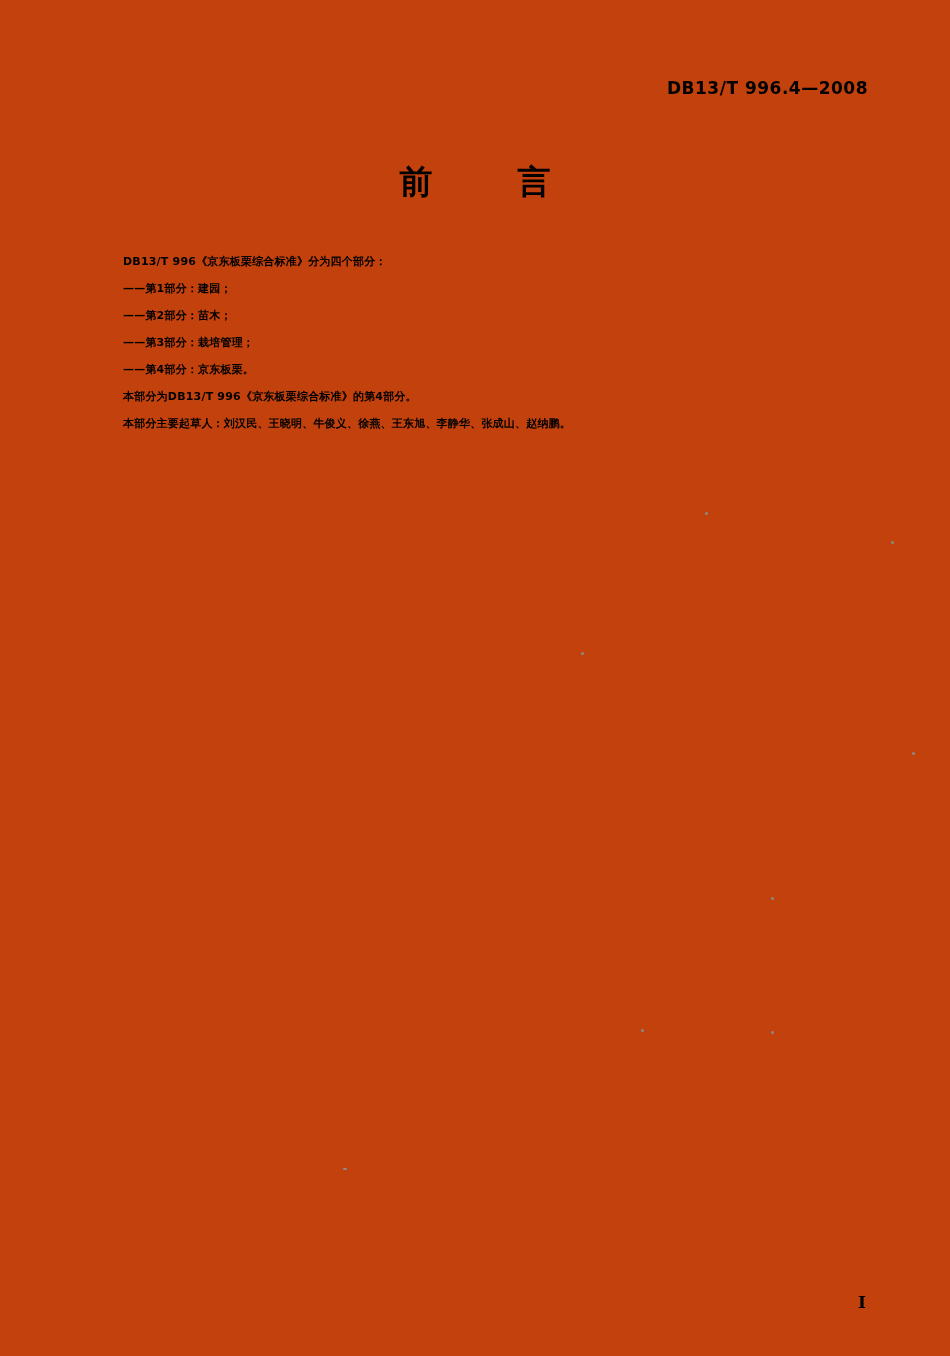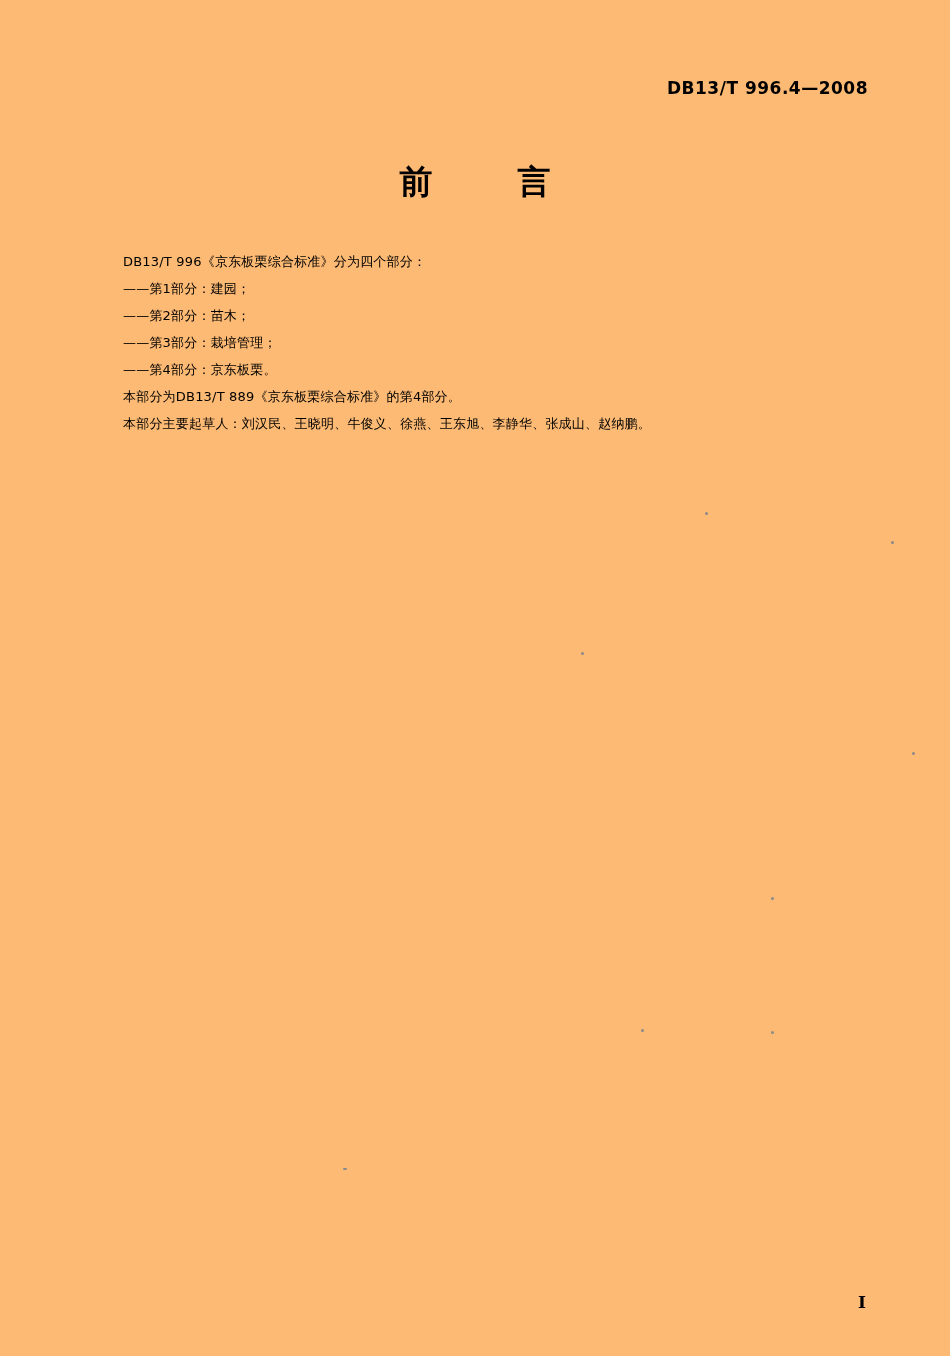--- a/index.html
+++ b/index.html
@@ -11,21 +11,21 @@
     width: 950px;
     height: 1356px;
     position: relative;
     font-family: "DejaVu Sans", "Liberation Sans", sans-serif;
     color: #000000;
     overflow: hidden;
   }
   .page {
     position: absolute;
     inset: 0;
-    background: #fdba74;
+    background: #c2410c;
   }
   
   .std-number {
     position: absolute;
     top: 78px;
     right: 82px;
     font-family: "DejaVu Sans", "Liberation Sans", sans-serif;
     font-weight: bold;
     font-size: 17px;
     letter-spacing: 0.5px;
@@ -46,22 +46,22 @@
   }
   
   .body-block {
     position: absolute;
     top: 248px;
     left: 123px;
     width: 712px;
   }
   .body-line {
     font-family: "DejaVu Sans", "Liberation Sans", sans-serif;
-    font-weight: normal;
-    font-size: 13px;
+    font-weight: bold;
+    font-size: 11px;
     line-height: 27px;
     letter-spacing: 0.2px;
     white-space: nowrap;
   }
   .body-line.part-item {
     padding-left: 0;
   }
   
   .speck {
     position: absolute;
@@ -86,21 +86,21 @@
   <div class="std-number">DB13/T 996.4—2008</div>
 
   <div class="doc-title">前　言</div>
 
   <div class="body-block">
     <div class="body-line">DB13/T 996《京东板栗综合标准》分为四个部分：</div>
     <div class="body-line part-item">——第1部分：建园；</div>
     <div class="body-line part-item">——第2部分：苗木；</div>
     <div class="body-line part-item">——第3部分：栽培管理；</div>
     <div class="body-line part-item">——第4部分：京东板栗。</div>
-    <div class="body-line">本部分为DB13/T 889《京东板栗综合标准》的第4部分。</div>
+    <div class="body-line">本部分为DB13/T 996《京东板栗综合标准》的第4部分。</div>
     <div class="body-line">本部分主要起草人：刘汉民、王晓明、牛俊义、徐燕、王东旭、李静华、张成山、赵纳鹏。</div>
   </div>
 
   <div class="speck" style="left:705px; top:512px; width:3px; height:3px;"></div>
   <div class="speck" style="left:891px; top:541px; width:3px; height:3px;"></div>
   <div class="speck" style="left:581px; top:652px; width:3px; height:3px;"></div>
   <div class="speck" style="left:912px; top:752px; width:3px; height:3px;"></div>
   <div class="speck" style="left:771px; top:897px; width:3px; height:3px;"></div>
   <div class="speck" style="left:641px; top:1029px; width:3px; height:3px;"></div>
   <div class="speck" style="left:771px; top:1031px; width:3px; height:3px;"></div>

